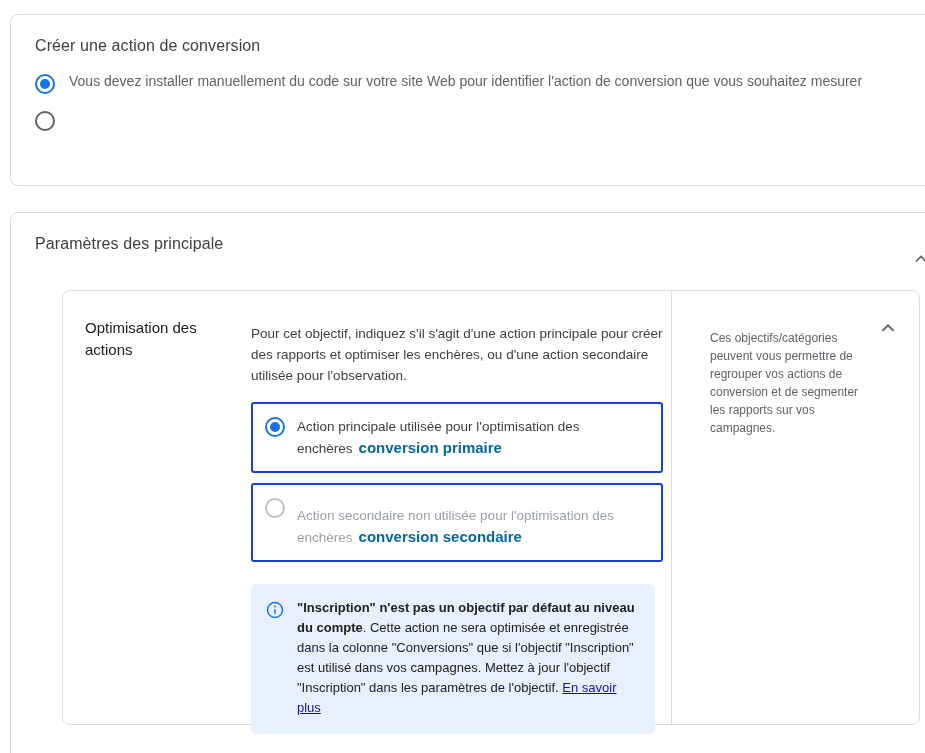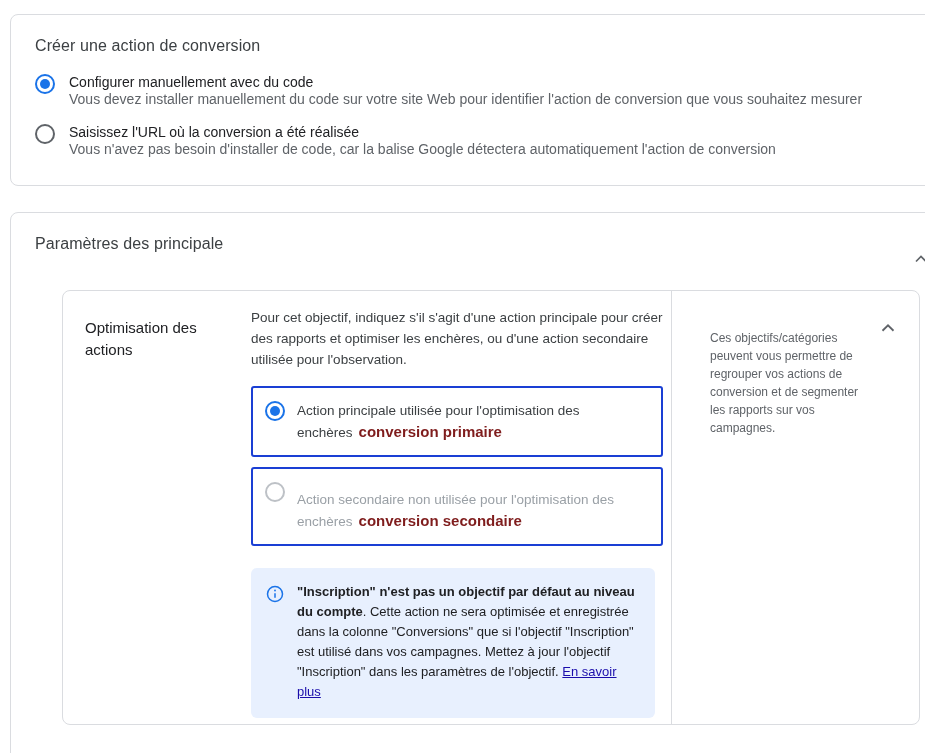--- a/index.html
+++ b/index.html
@@ -124,21 +124,21 @@
     left: 22px;
     top: 26px;
     width: 140px;
     font-size: 15px;
     color: #202124;
     line-height: 22px;
   }
   #inner-body {
     position: absolute;
     left: 188px;
-    top: 16px;
+    top: 32px;
     width: 412px;
   }
   .body-paragraph {
     font-size: 13.5px;
     color: #3c4043;
     line-height: 21px;
     margin: 0 0 16px 0;
   }
 
   
@@ -153,21 +153,21 @@
     width: 412px;
   }
   .hl-box .radio { margin-right: 12px; margin-top: 1px; }
   .hl-text {
     font-size: 13.5px;
     color: #3c4043;
     line-height: 21px;
   }
   .hl-text.muted { color: #9aa0a6; margin-top: 8px; }
   .annot {
-    color: #7f1d1d;
+    color: #0369a1;
     font-weight: bold;
     font-size: 15px;
     white-space: nowrap;
     margin-left: 6px;
   }
 
   
   #info-box {
     margin-top: 22px;
     width: 404px;
@@ -227,31 +227,26 @@
 </style>
 </head>
 <body>
 
 <div class="card" id="card-create">
   <h2 class="card-title">Créer une action de conversion</h2>
 
   <div class="radio-row">
     <span class="radio checked"></span>
     <span class="radio-texts">
-      <div class="radio-label">Configurer manuellement avec du code</div>
       <div class="radio-sub">Vous devez installer manuellement du code sur votre site Web pour identifier l'action de conversion que vous souhaitez mesurer</div>
     </span>
   </div>
 
   <div class="radio-row">
     <span class="radio"></span>
-    <span class="radio-texts">
-      <div class="radio-label">Saisissez l'URL où la conversion a été réalisée</div>
-      <div class="radio-sub">Vous n'avez pas besoin d'installer de code, car la balise Google détectera automatiquement l'action de conversion</div>
-    </span>
   </div>
 </div>
 
 <div class="card" id="card-settings">
   <h2 class="card-title">Paramètres des principale</h2>
   <span class="collapse-caret">
     <svg viewBox="0 0 24 24" width="20" height="20" fill="none" stroke="currentColor" stroke-width="2">
       <polyline points="6,15 12,9 18,15"></polyline>
     </svg>
   </span>

